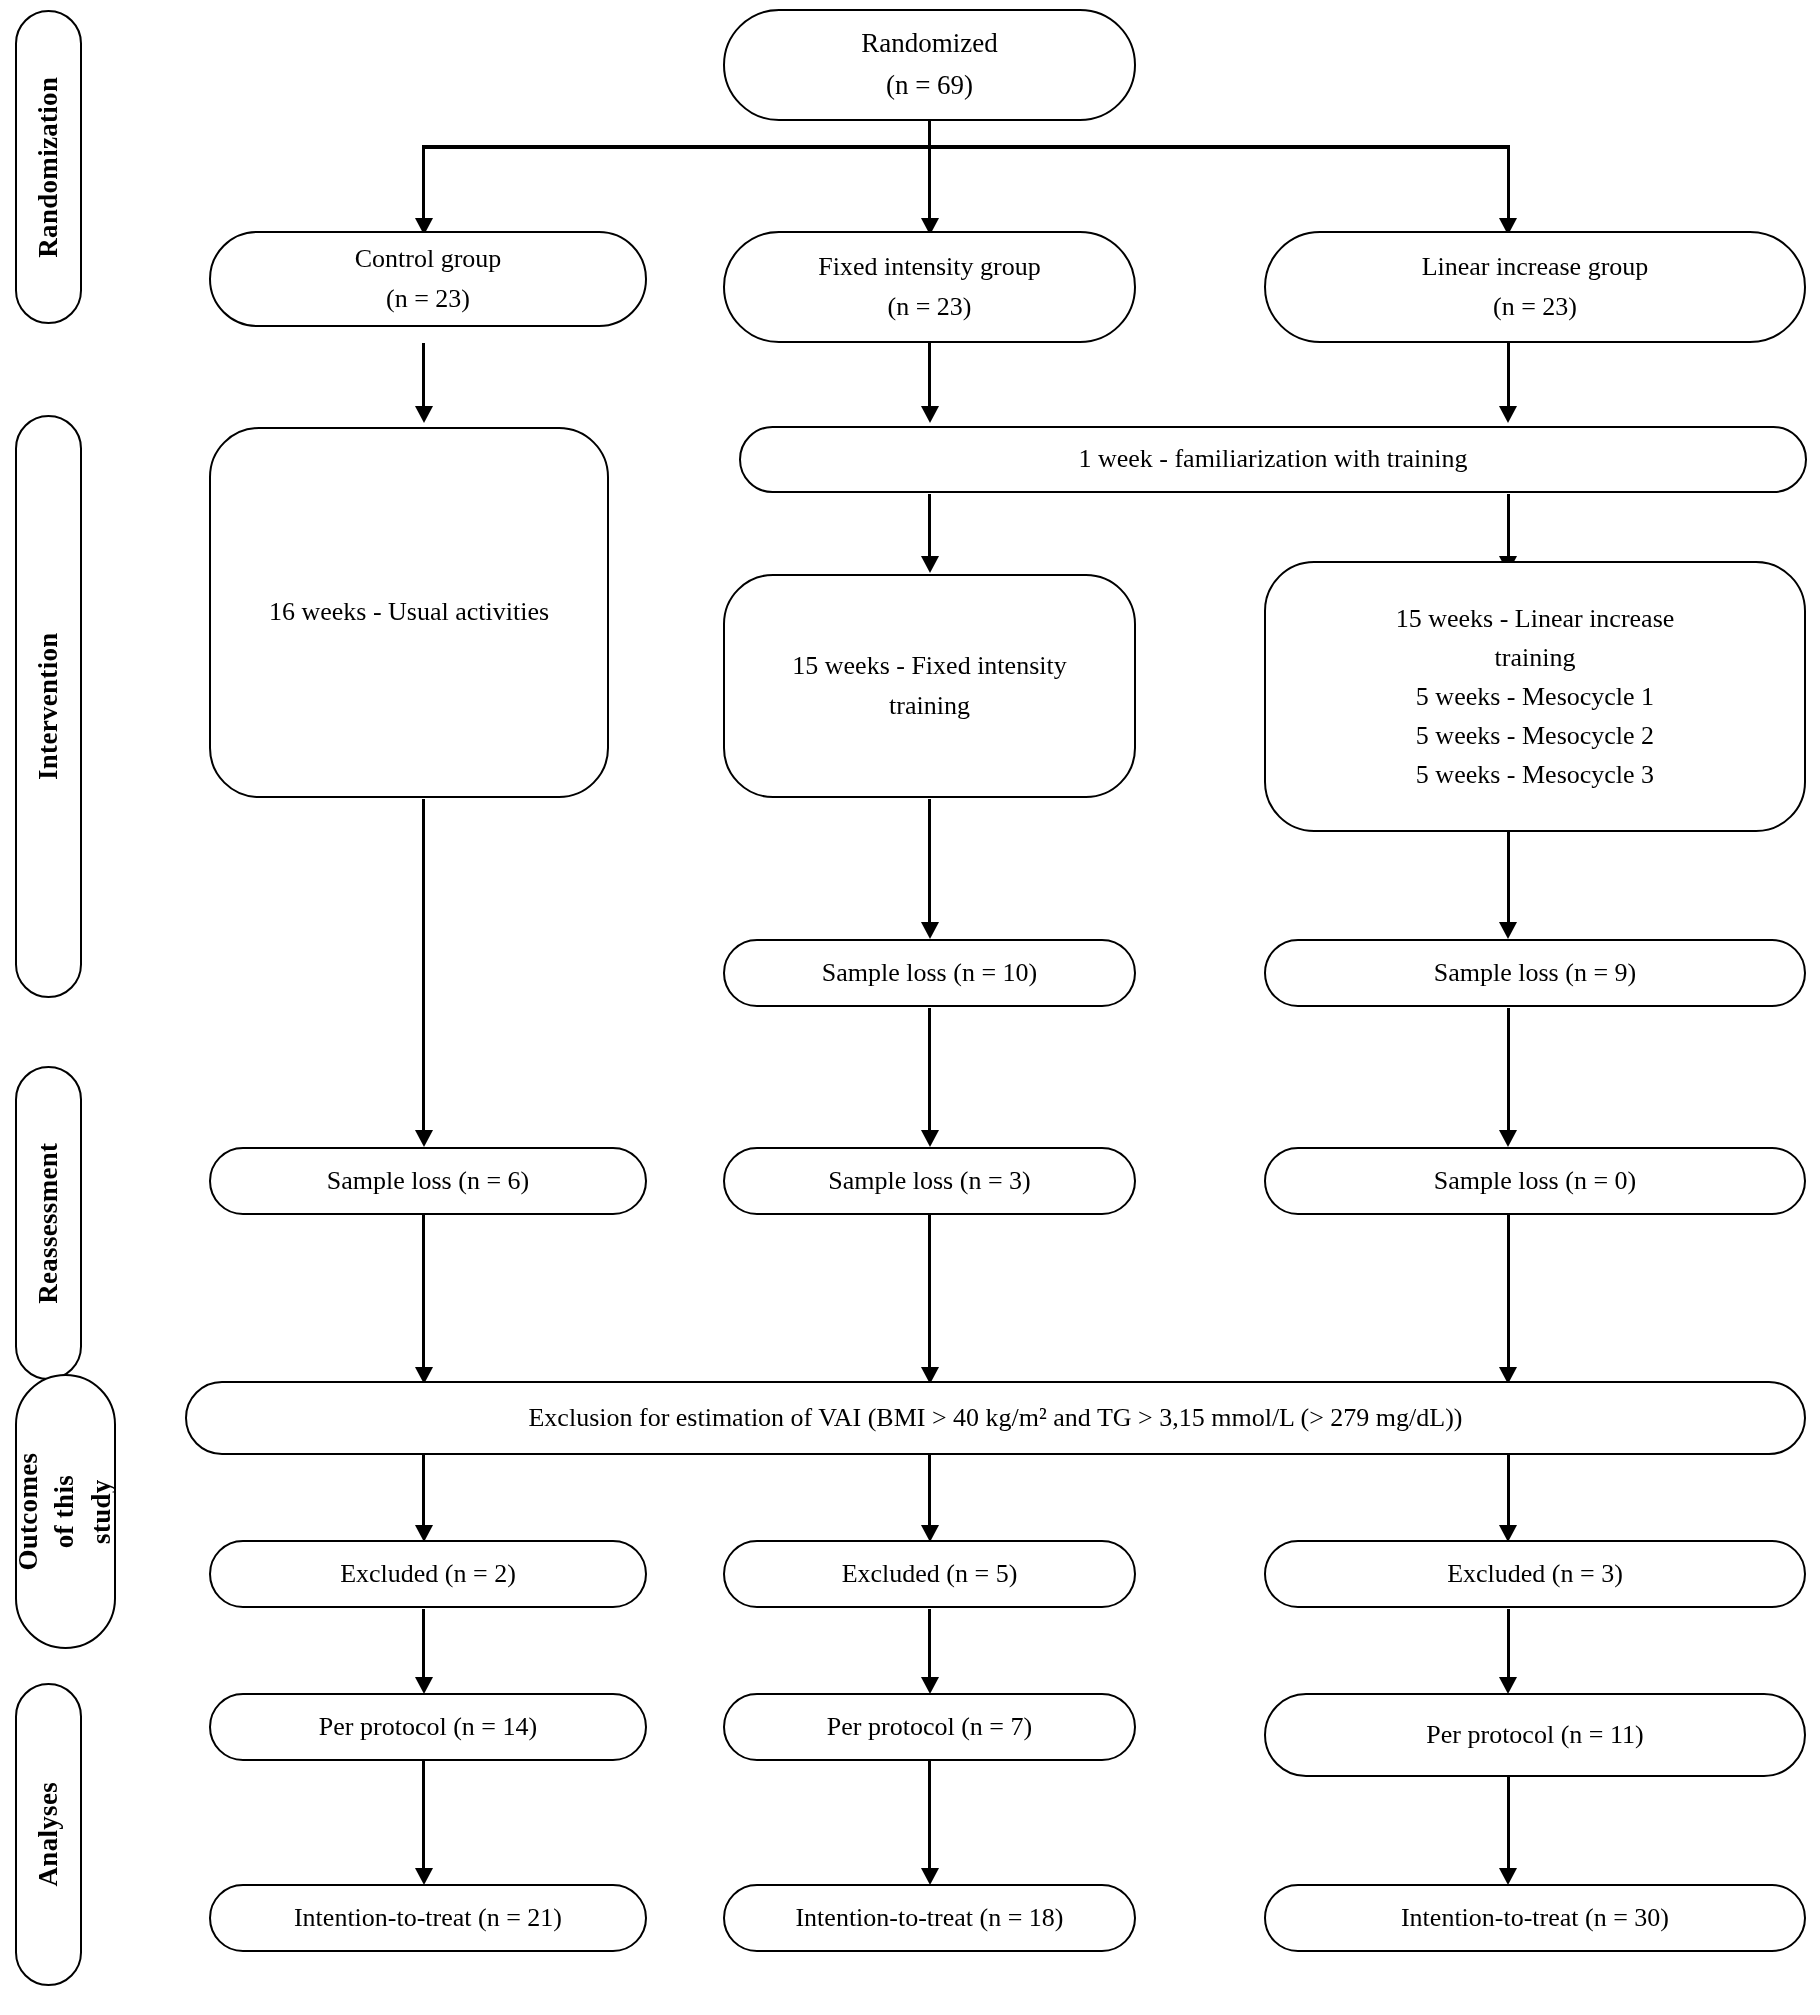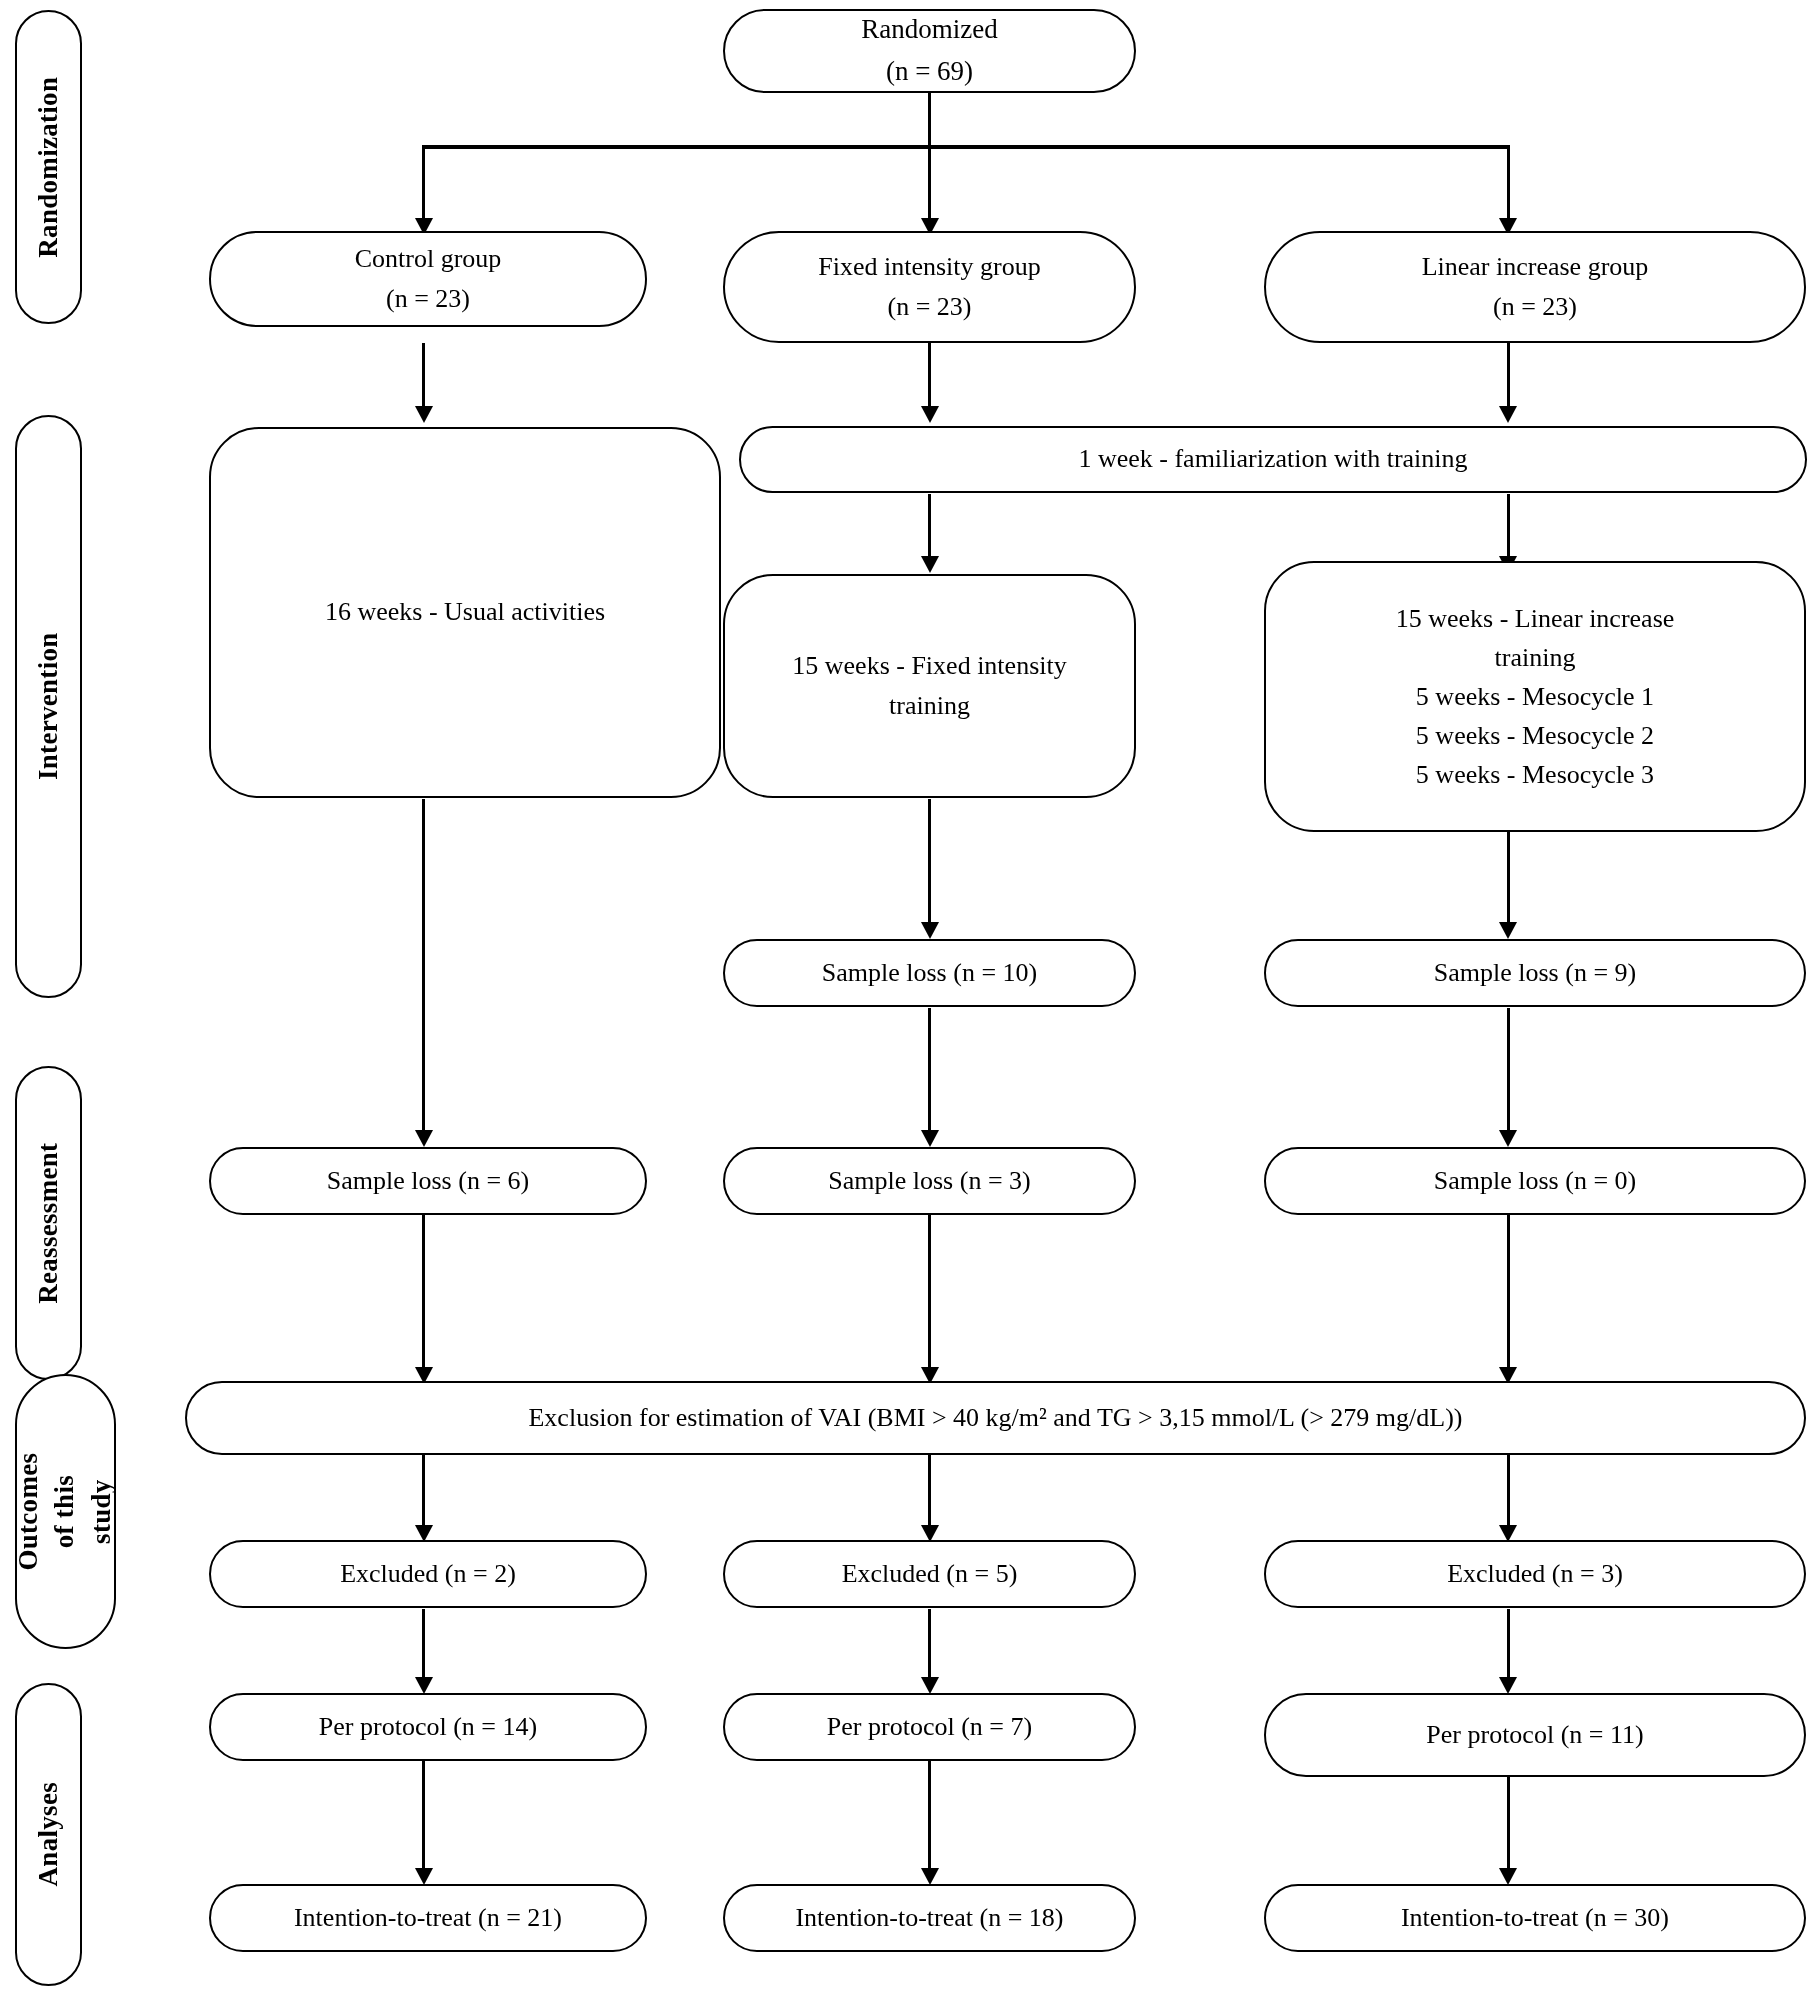--- a/index.html
+++ b/index.html
@@ -96,21 +96,21 @@
 
   <div class="vline" style="left:422px; top:145px; height:79px;"></div>
   <div class="arrow" style="left:415px; top:218px;"></div>
 
   <div class="vline" style="left:928px; top:63px; height:160px;"></div>
   <div class="arrow" style="left:921px; top:218px;"></div>
 
   <div class="vline" style="left:1507px; top:145px; height:79px;"></div>
   <div class="arrow" style="left:1499px; top:218px;"></div>
 
-  <div class="node pill" style="left:723px; top:9px; width:413px; height:84px; font-size:27px;">
+  <div class="node pill" style="left:723px; top:9px; width:413px; height:112px; font-size:27px;">
     <span class="txt">
       <span class="line">Randomized</span>
       <span class="line">(n = 69)</span>
     </span>
   </div>
 
   <div class="node pill" style="left:209px; top:231px; width:438px; height:96px;">
     <span class="txt">
       <span class="line">Control group</span>
       <span class="line">(n = 23)</span>
@@ -137,21 +137,21 @@
   <div class="vline" style="left:928px; top:343px; height:68px;"></div>
   <div class="arrow" style="left:921px; top:406px;"></div>
 
   <div class="vline" style="left:1507px; top:343px; height:68px;"></div>
   <div class="arrow" style="left:1499px; top:406px;"></div>
 
   <div class="node pill" style="left:739px; top:426px; width:1068px; height:67px;">
     <span class="txt">1 week - familiarization with training</span>
   </div>
 
-  <div class="node soft" style="left:209px; top:427px; width:512px; height:371px;">
+  <div class="node soft" style="left:209px; top:427px; width:400px; height:371px;">
     <span class="txt">16 weeks - Usual activities</span>
   </div>
 
   <div class="vline" style="left:928px; top:494px; height:68px;"></div>
   <div class="arrow" style="left:921px; top:556px;"></div>
 
   <div class="vline" style="left:1507px; top:494px; height:68px;"></div>
   <div class="arrow" style="left:1499px; top:556px;"></div>
 
   <div class="node soft" style="left:723px; top:574px; width:413px; height:224px;">

